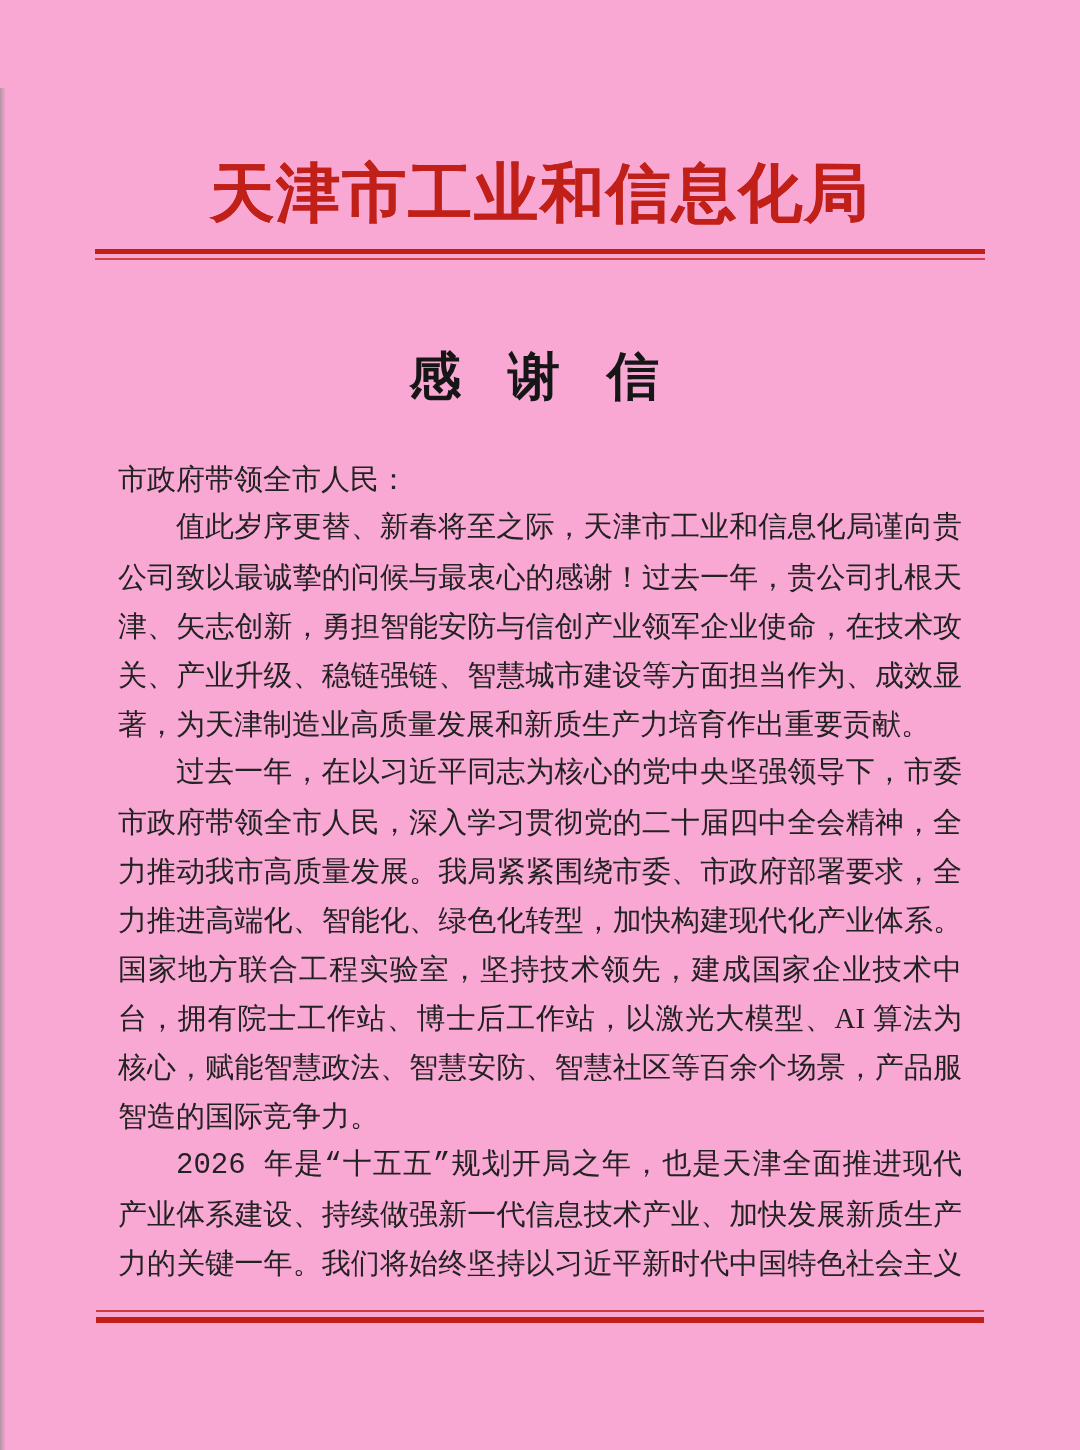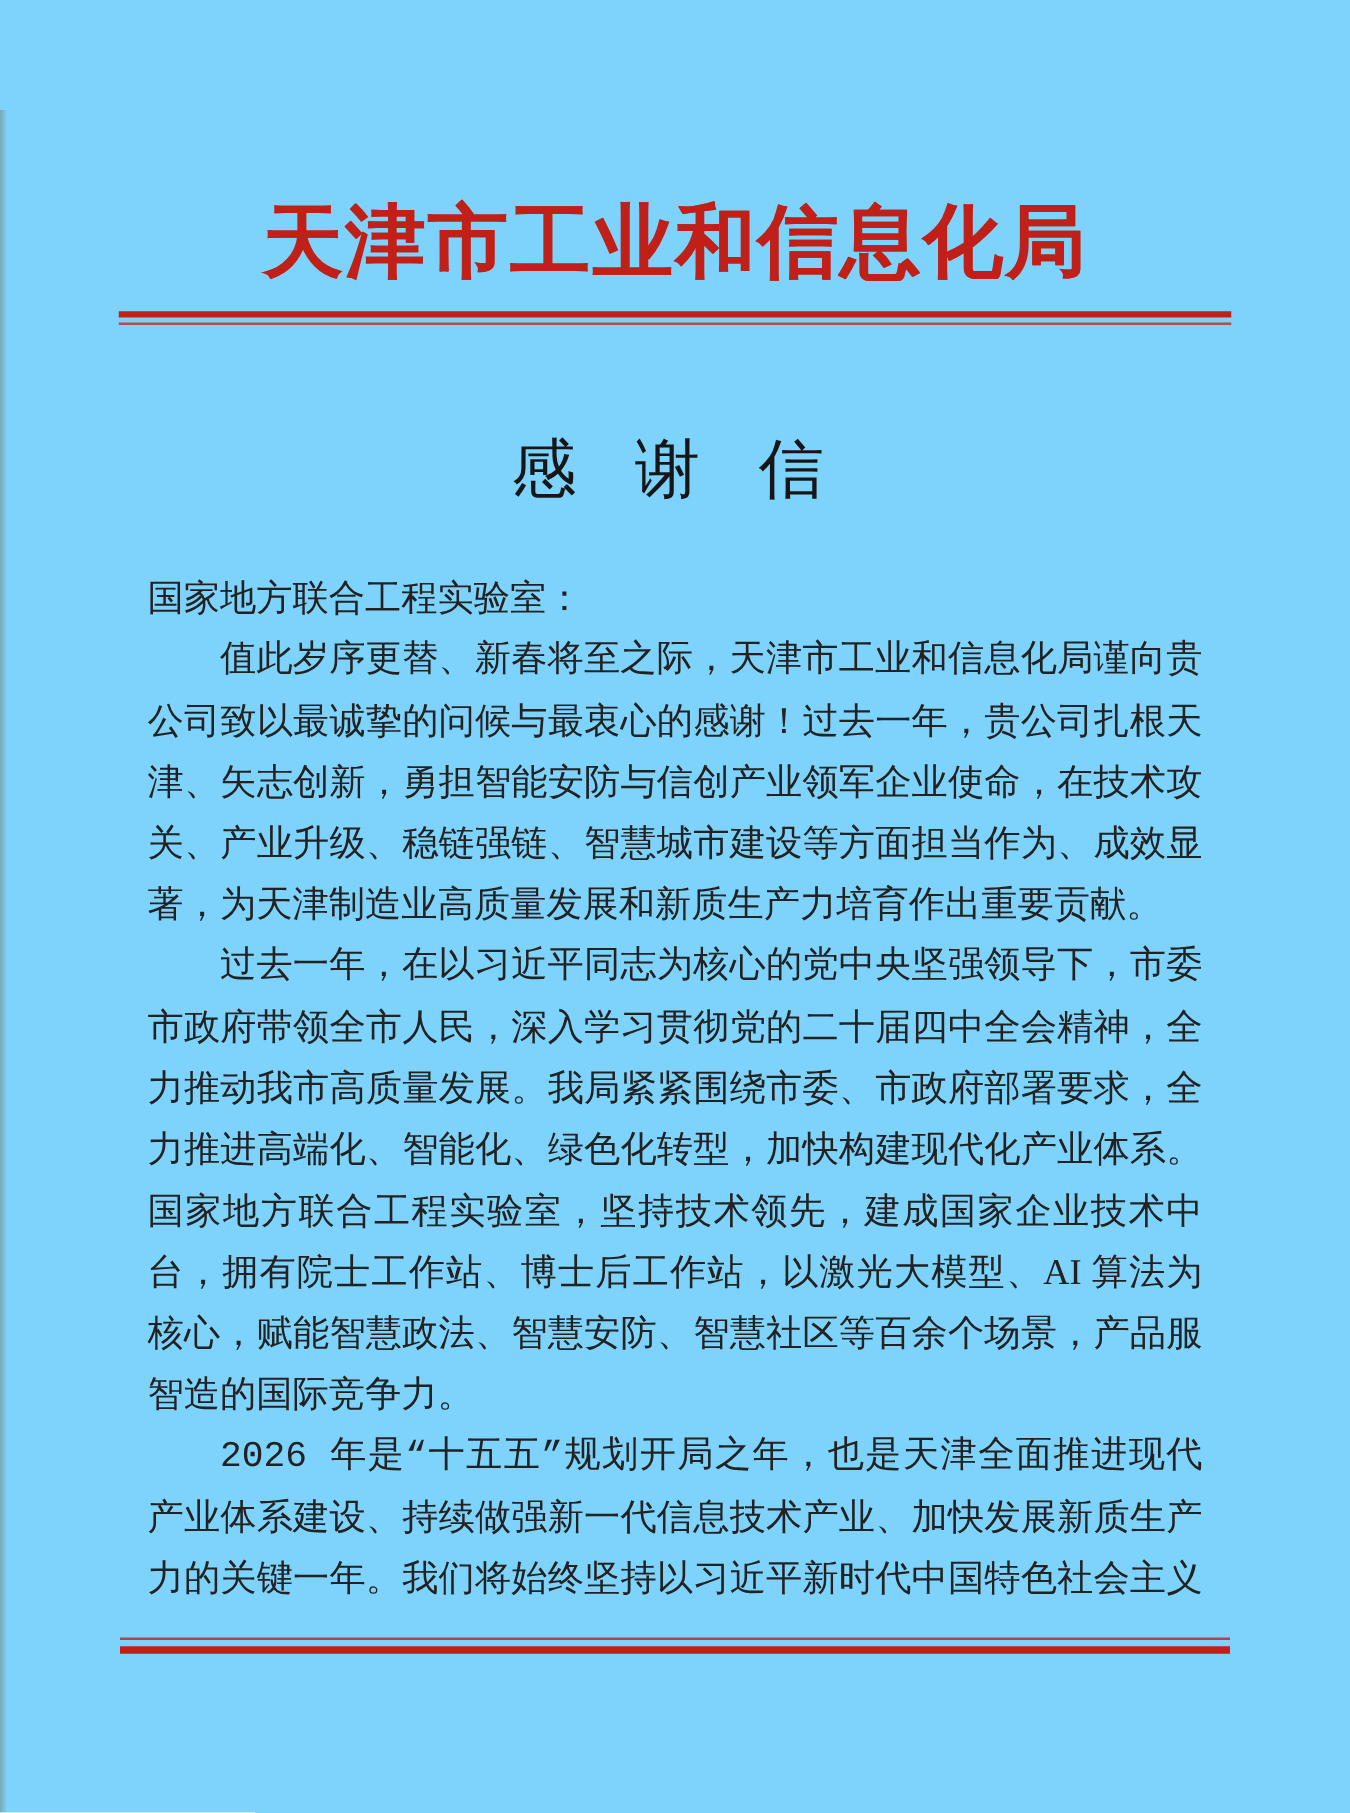--- a/index.html
+++ b/index.html
@@ -2,21 +2,21 @@
 <html lang="zh" style="--red: #c02018;"><head>
 <meta charset="utf-8">
 <style>
   :root { --red: #c02018; --ink: #202020; }
   * { margin: 0; padding: 0; box-sizing: border-box; }
   html, body { background: #ffffff; }
   .page {
     position: relative;
     width: 1080px;
     height: 1450px;
-    background: #7dd3fc;
+    background: #f9a8d4;
     overflow: hidden;
     font-family: "Liberation Serif", "DejaVu Serif", serif;
     color: var(--ink);
   }
   .scan-edge {
     position: absolute;
     left: 0; top: 88px; bottom: 0;
     width: 6px;
     background: linear-gradient(to right, rgba(120,130,122,0.55), rgba(120,130,122,0));
   }
@@ -30,21 +30,21 @@
     color: var(--red);
     text-shadow: 0.5px 0 0 var(--red);
   }
   .rule-header { margin: 14px 95px 0 95px; }
   .rule-header .thick { height: 5px; background: var(--red); }
   .rule-header .thin  { height: 2px; background: var(--red); opacity: 0.75; margin-top: 4px; }
   .letter-title {
     margin-top: 86px;
     text-align: center;
     font-size: 52px;
-    font-weight: normal;
+    font-weight: bold;
     line-height: 1.2;
     letter-spacing: 12px;
     word-spacing: 10px;
     color: #161616;
   }
   .body-block {
     margin: 46px 118px 0 118px;
     font-size: 29px;
     color: #222222;
   }
@@ -81,21 +81,21 @@
 
   <div class="rule-header">
     <div class="thick"></div>
     <div class="thin"></div>
   </div>
 
   <div class="letter-title">感 谢 信</div>
 
   <div class="body-block">
 
-    <div class="salute">国家地方联合工程实验室：</div>
+    <div class="salute">市政府带领全市人民：</div>
 
     <div>
       <div class="line just indent">值此岁序更替、新春将至之际，天津市工业和信息化局谨向贵</div>
       <div class="line just">公司致以最诚挚的问候与最衷心的感谢！过去一年，贵公司扎根天</div>
       <div class="line just">津、矢志创新，勇担智能安防与信创产业领军企业使命，在技术攻</div>
       <div class="line just">关、产业升级、稳链强链、智慧城市建设等方面担当作为、成效显</div>
       <div class="line end">著，为天津制造业高质量发展和新质生产力培育作出重要贡献。</div>
     </div>
 
     <div>

